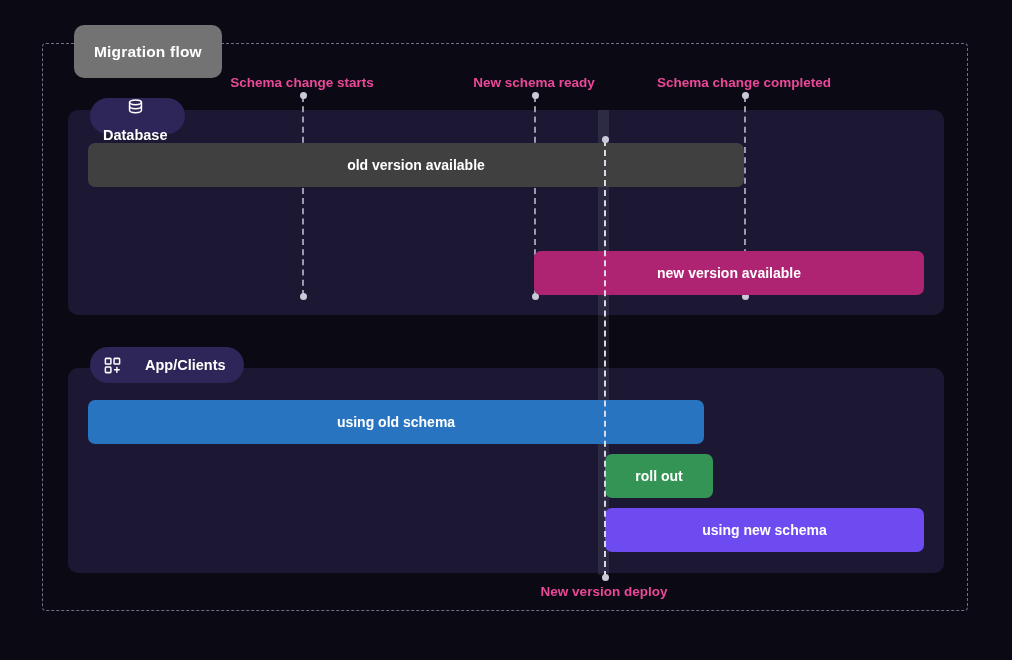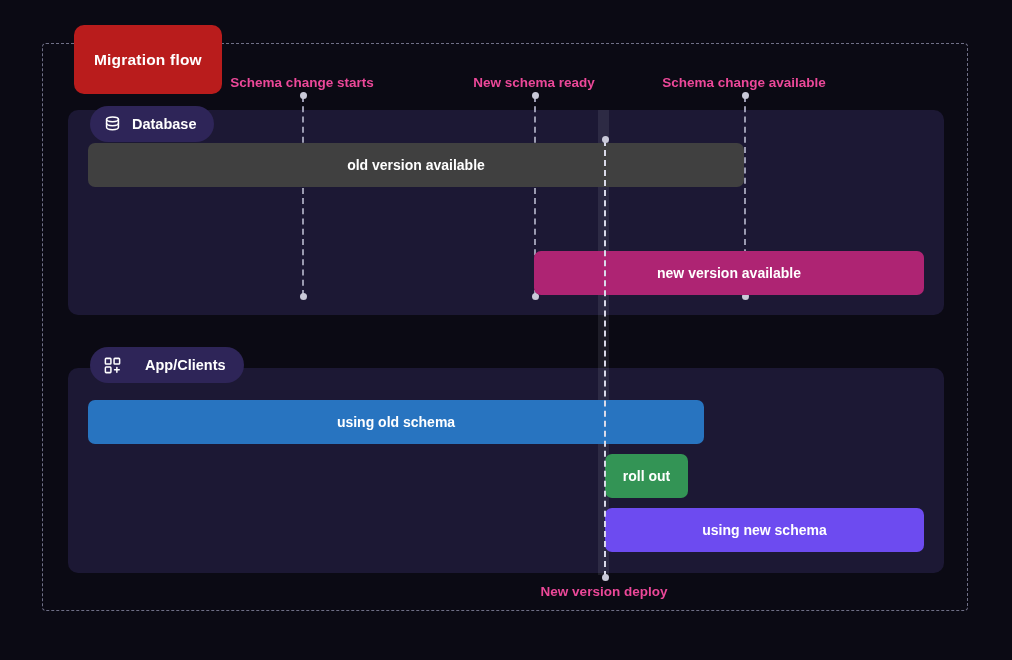--- a/index.html
+++ b/index.html
@@ -32,24 +32,24 @@
     border-radius: 4px;
     box-sizing: border-box;
   }
 
   
   .title-badge {
     position: absolute;
     left: 74px;
     top: 25px;
     height: 37px;
-    padding: 16px 20px;
+    padding: 8px 20px;
     display: flex;
     align-items: center;
-    background: #b91c1c;
+    background: #737373;
     border-radius: 10px;
     color: #ffffff;
     font-size: 15.5px;
     font-weight: bold;
     letter-spacing: .2px;
     white-space: nowrap;
     text-align: center;
   }
 
   
@@ -70,21 +70,21 @@
     align-items: center;
     gap: 10px;
     background: #2e2558;
     border-radius: 18px;
     color: #ffffff;
     font-size: 14.5px;
     font-weight: bold;
     white-space: nowrap;
     z-index: 6;
   }
-  #pill-db  { left: 90px; top: 106px; }
+  #pill-db  { left: 90px; top: 98px; flex-direction: column; }
   #pill-app { left: 90px; top: 347px; gap: 23px; }
   .lane-pill svg { display: block; flex: 0 0 auto; }
 
   
   .marker {
     position: absolute;
     width: 0;
     border-left: 2px dashed #9a9ab0;
     z-index: 4;
   }
@@ -165,21 +165,21 @@
   <div class="marker" id="marker-ready" style="left:534px; top:96px; height:200px;">
     <span class="dot top"></span>
     <span class="dot bottom"></span>
   </div>
   <div class="marker-label" style="left:534px; top:75px;">New schema ready</div>
 
   <div class="marker" id="marker-completed" style="left:744px; top:96px; height:200px;">
     <span class="dot top"></span>
     <span class="dot bottom"></span>
   </div>
-  <div class="marker-label" style="left:744px; top:75px;">Schema change available</div>
+  <div class="marker-label" style="left:744px; top:75px;">Schema change completed</div>
 
   <div class="marker" id="marker-deploy" style="left:604px; top:140px; height:437px;">
     <span class="dot top"></span>
     <span class="dot bottom"></span>
   </div>
   <div class="marker-label" style="left:604px; top:584px;">New version deploy</div>
 
   <div class="lane-pill" id="pill-db">
     <span>
       <svg width="19" height="19" viewBox="0 0 24 24" fill="none" stroke="#ffffff" stroke-width="1.9" stroke-linecap="round" stroke-linejoin="round">
@@ -210,21 +210,21 @@
 
 
   <div class="bar" style="left:534px; top:251px; width:390px; height:44px; background:#ae2473;">
     <span>new version available</span>
   </div>
 
   <div class="bar" style="left:88px;  top:400px; width:616px; height:44px; background:#2874c0;">
     <span>using old schema</span>
   </div>
 
-  <div class="bar" style="left:605px; top:454px; width:83px;  height:44px; background:#339455;">
+  <div class="bar" style="left:605px; top:454px; width:108px;  height:44px; background:#339455;">
     <span>roll out</span>
   </div>
 
   <div class="bar" style="left:605px; top:508px; width:319px; height:44px; background:#6d4bf0;">
     <span>using new schema</span>
   </div>
 
 </div>
 
 </body></html>

